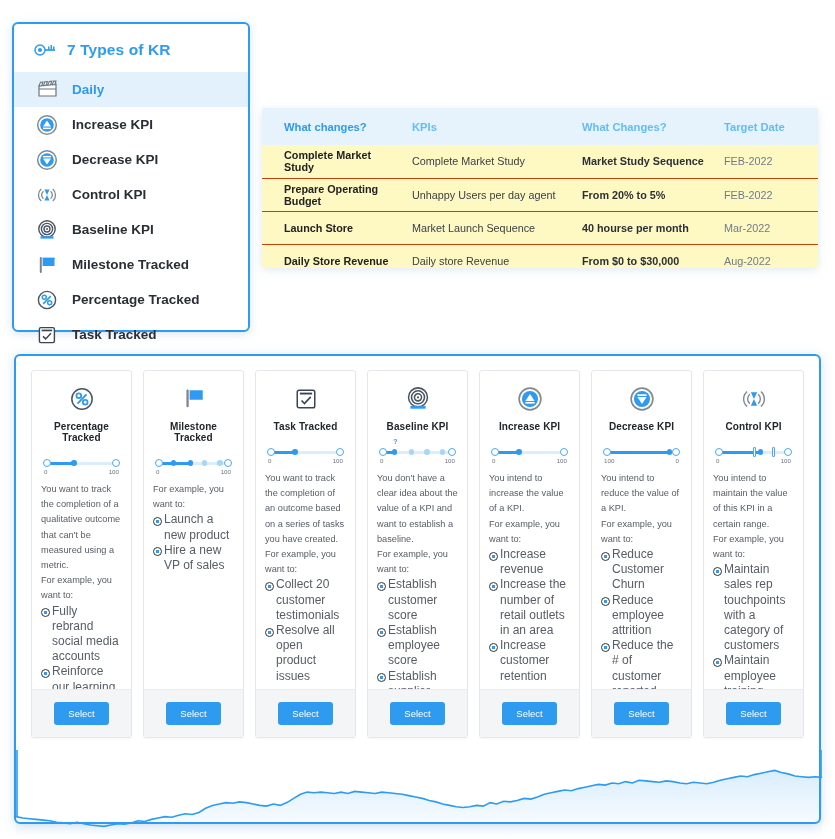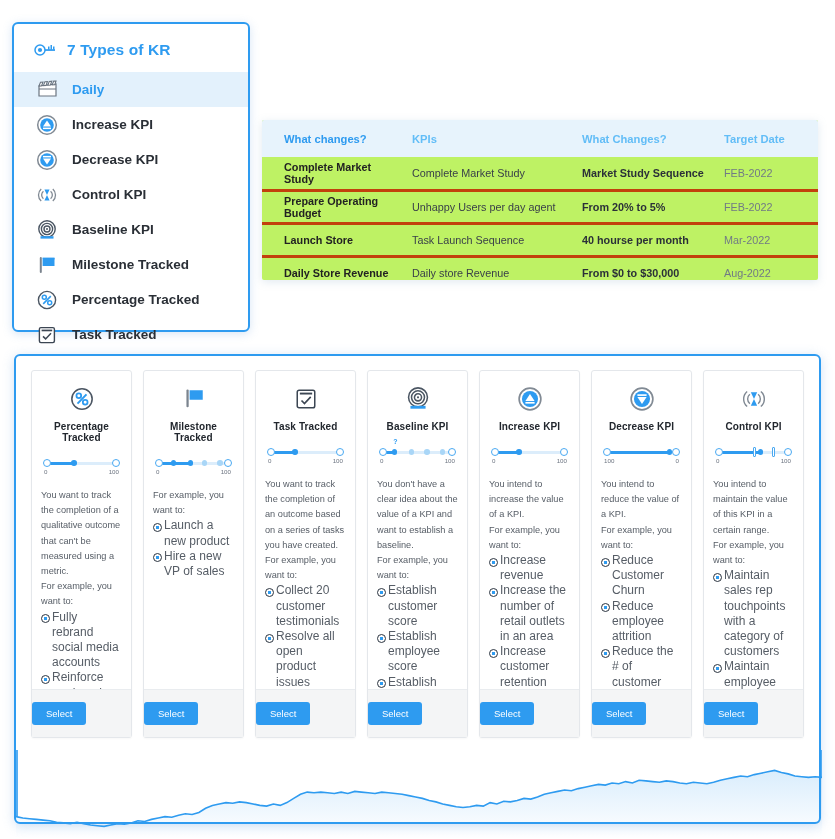--- a/index.html
+++ b/index.html
@@ -32,35 +32,35 @@
     display: flex; align-items: center; gap: 13px;
     height: 35px; padding-left: 21px;
   }
   .sb-item.active { background: #e3f1fc; }
   .sb-item-label { font-size: 13.5px; color: #2a2f36; font-weight: 600; }
   .sb-item.active .sb-item-label { color: #2e9bf0; font-weight: 600; }
   .sb-ico { width: 24px; height: 24px; display: flex; align-items: center; justify-content: center; flex: 0 0 24px;}
 
   
   .table-wrap {
-    position: absolute; left: 262px; top: 120px;
+    position: absolute; left: 262px; top: 108px;
     width: 556px; height: 160px;
-    background: #bef264;
+    background: #fef9c3;
     box-shadow: 0 2px 9px rgba(140,170,200,.25);
     border-radius: 2px;
     overflow: hidden;
   }
   table { width: 100%; border-collapse: collapse; }
   thead tr { background: #e7f3fc; height: 37px; }
   thead th {
     text-align: left; font-size: 11.2px; font-weight: 700;
     color: #62bdf7; padding-left: 10px; vertical-align: middle;
   }
   thead th.first { color: #2e9bf0; padding-left: 22px; }
-  tbody tr { height: 33px; border-bottom: 3px solid #c2410c; }
+  tbody tr { height: 33px; border-bottom: 1px solid #c2410c; }
   tbody tr:last-child { border-bottom: none; }
   tbody td {
     font-size: 10.8px; color: #3a4049; padding-left: 10px;
     vertical-align: middle;
   }
   tbody td.c0 { padding-left: 22px; font-weight: 700; color: #222; }
   tbody td.c1 { color: #3a4049; }
   tbody td.c2 { font-weight: 700; color: #2b3038; }
   tbody td.c3 { color: #717a85; }
   .col0 { width: 140px; } .col1 { width: 170px; }
@@ -104,38 +104,38 @@
     position: absolute; top: 2.5px; width: 8px; height: 8px;
     border: 1.6px solid #4aa9f2; border-radius: 50%; background: #fff;
   }
   .dot { position: absolute; top: 4px; width: 5.5px; height: 5.5px; border-radius: 50%; background: #2e9bf0; }
   .dot.faint { background: #a9d6f7; }
   .bar { position: absolute; top: 1.5px; width: 3.5px; height: 10px; border: 1.4px solid #4aa9f2; background: #fff; border-radius: 1px;}
   .qmark { position: absolute; top: -7px; font-size: 7px; color: #2e9bf0; font-weight: 700; }
   .tick { position: absolute; top: 12px; font-size: 6.2px; color: #6c7480; }
   .tick.l { left: 1px; } .tick.r { right: 1px; }
   .desc {
-    margin-top: 12px; font-size: 9.2px; line-height: 15.2px;
+    margin-top: 6px; font-size: 9.2px; line-height: 15.2px;
     color: #565d66;
   }
   .bullets { margin-top: 0; list-style: none; }
   .bullets li {
     position: relative; padding-left: 11px;
     font-size: 12px; line-height: 15.2px; color: #565d66;
   }
   .bullets li::before {
     content: ""; position: absolute; left: 0; top: 4.6px;
     width: 7px; height: 7px; border-radius: 50%;
     border: 1.4px solid #2b3440; background:
       radial-gradient(circle, #2e9bf0 0 38%, #fff 40% 100%);
   }
   .card-foot {
     height: 48px; background: #f4f5f6;
     border-top: 1px solid #e9ecef;
-    display: flex; align-items: center; 
+    display: flex; align-items: center; justify-content: center;
   }
   .select-btn {
     background: #2e9bf0; color: #fff; border: none;
     font-size: 9.5px; font-family: inherit;
     padding: 6px 14px; border-radius: 3px; cursor: pointer;
   }
 
   
   .chart-area {
     position: absolute; left: 16px; top: 750px;
@@ -277,21 +277,21 @@
           <td class="c3">FEB-2022</td>
         </tr>
         <tr>
           <td class="c0">Prepare Operating Budget</td>
           <td class="c1">Unhappy Users per day agent</td>
           <td class="c2">From 20% to 5%</td>
           <td class="c3">FEB-2022</td>
         </tr>
         <tr>
           <td class="c0">Launch Store</td>
-          <td class="c1">Task Launch Sequence</td>
+          <td class="c1">Market Launch Sequence</td>
           <td class="c2">40 hourse per month</td>
           <td class="c3">Mar-2022</td>
         </tr>
         <tr>
           <td class="c0">Daily Store Revenue</td>
           <td class="c1">Daily store Revenue</td>
           <td class="c2">From $0 to $30,000</td>
           <td class="c3">Aug-2022</td>
         </tr>
       </tbody>

